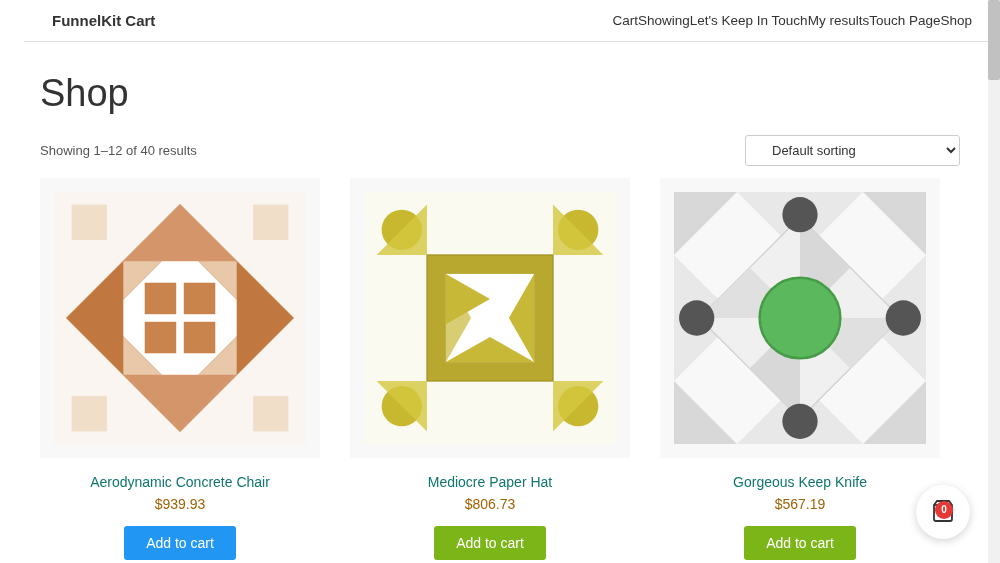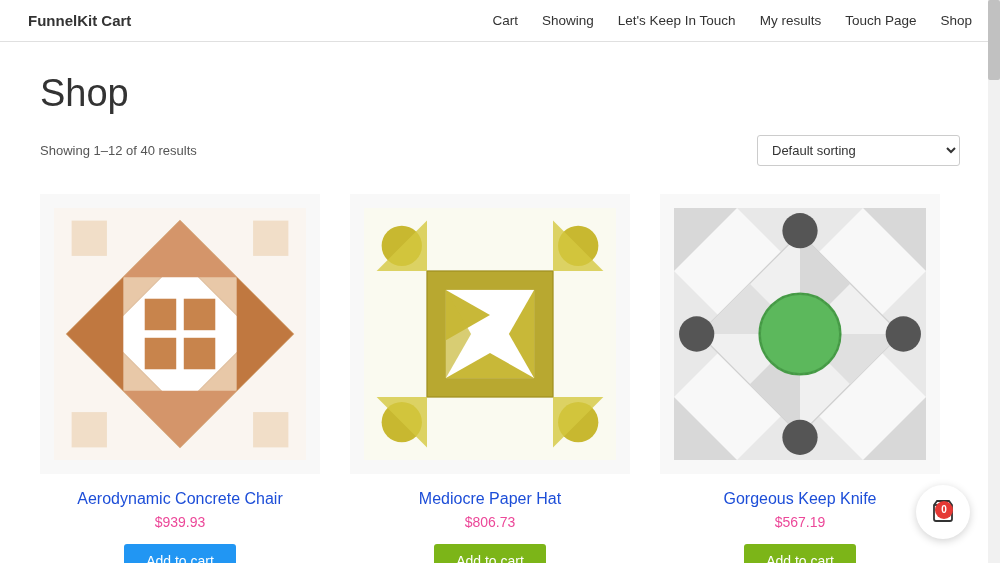--- a/index.html
+++ b/index.html
@@ -1,42 +1,42 @@
 <!DOCTYPE html>
 <html><head>
   <meta charset="utf-8">
   <style>
     * { margin: 0; padding: 0; box-sizing: border-box; }
     body { font-family: -apple-system, BlinkMacSystemFont, 'Segoe UI', sans-serif; background: #fff; color: #333; font-size: 14px; width: 1000px; min-height: 563px; overflow-x: hidden; }
 
     
-    .header { display: flex; align-items: center; justify-content: space-between; padding: 12px 28px; border-bottom: 1px solid #e0e0e0; }
+    .header { display: flex; align-items: center; justify-content: space-between; padding: 12px 28px; border-bottom: 1px solid #e0e0e0; margin-left: 24px; }
     .logo { font-size: 15px; font-weight: 600; color: #333; }
-    .nav { display: flex; gap: 24px; align-items: center; }
+    .nav { display: flex; align-items: center; }
     .nav a { color: #333; text-decoration: none; font-size: 13.5px; }
     .nav a.active { color: #333; font-weight: 500; }
 
     
     .main { padding: 30px 40px 40px; }
     .page-title { font-size: 38px; font-weight: 300; color: #333; margin-bottom: 20px; }
-    .results-bar { display: flex; align-items: center; justify-content: space-between; margin-bottom: 28px; }
+    .results-bar { display: flex; align-items: center; justify-content: space-between; margin-bottom: 12px; }
     .results-text { font-size: 13px; color: #555; }
 
     
-    .sort-select { padding: 6px 28px 6px 10px; border: 1px solid #ccc; border-radius: 3px; font-size: 13px; color: #333; background: #fff; appearance: auto; min-width: 180px; cursor: pointer; }
+    .sort-select { padding: 6px 28px 6px 22px; border: 1px solid #ccc; border-radius: 3px; font-size: 13px; color: #333; background: #fff; appearance: auto; min-width: 180px; cursor: pointer; }
 
     
     .products-grid { display: flex; gap: 30px; justify-content: flex-start; }
     .product-card { flex: 1; max-width: 280px; display: flex; flex-direction: column; align-items: center; }
 
     
     .product-image { width: 100%; aspect-ratio: 1; background: #f8f8f8; display: flex; align-items: center; justify-content: center; margin-bottom: 16px; position: relative; overflow: hidden; }
 
-    .product-name { font-size: 16px; color: #1d4ed8; text-decoration: none; margin-bottom: 6px; text-align: center; cursor: pointer; }
-    .product-price { font-size: 14px; color: #ec4899; margin-bottom: 14px; }
+    .product-name { font-size: 14px; color: #0f766e; text-decoration: none; margin-bottom: 6px; text-align: center; cursor: pointer; }
+    .product-price { font-size: 14px; color: #a16207; margin-bottom: 14px; }
     .add-to-cart-btn { padding: 9px 22px; font-size: 14px; font-weight: 500; border: none; border-radius: 3px; cursor: pointer; color: #fff; }
     .btn-blue { background: #2196f3; }
     .btn-green { background: #7cb518; }
 
     
     .product-svg { width: 90%; height: 90%; }
 
     
     .scrollbar { position: fixed; right: 0; top: 0; width: 12px; height: 100%; background: #f1f1f1; }
     .scrollbar-thumb { position: absolute; top: 0; width: 12px; height: 80px; background: #c1c1c1; border-radius: 2px; }

